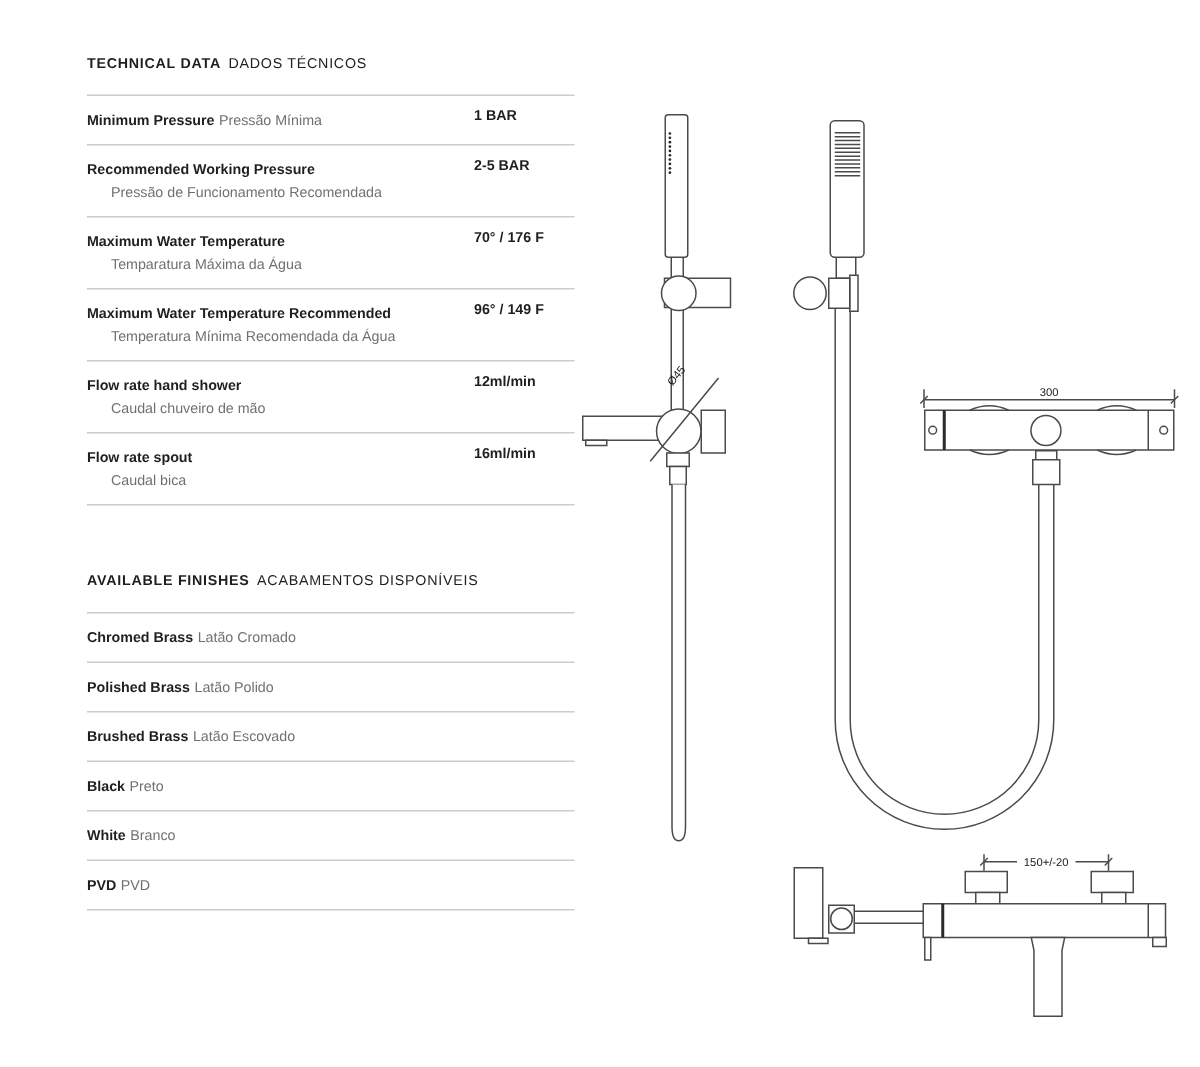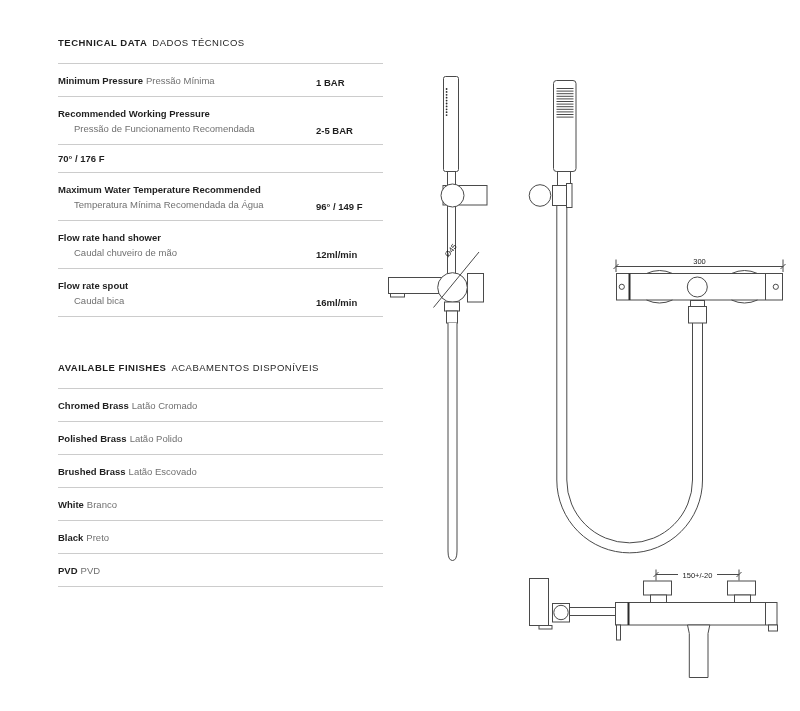--- a/index.html
+++ b/index.html
@@ -6,21 +6,21 @@
   body{
     width:800px;height:711px;position:relative;background:#ffffff;
     font-family:"Liberation Sans", sans-serif;color:#1f1f1f;overflow:hidden;
   }
   .left-col{position:absolute;left:58px;top:0;width:325px;}
   .section-heading{margin:36px 0 13px;font-size:9.5px;letter-spacing:.5px;line-height:14px;}
   .section-heading.second{margin-top:44px;}
   .section-heading .hd-en{font-weight:bold;}
   .section-heading .hd-pt{font-weight:400;margin-left:5px;}
   .dtable{border-top:1px solid #cccccc;}
-  .trow{display:flex;align-items:flex-end;border-bottom:1px solid #cccccc;padding:8px 0;}
+  .trow{display:flex;align-items:flex-start;border-bottom:1px solid #cccccc;padding:8px 0;}
   .trow-text{width:258px;line-height:14px;}
   .en{font-weight:bold;font-size:9.5px;color:#1f1f1f;}
   .pt{font-weight:400;font-size:9.5px;color:#707070;margin-left:3px;}
   .stack .pt{display:block;margin-left:16px;margin-top:1px;}
   .tval{flex:1;font-weight:bold;font-size:9.5px;white-space:nowrap;}
   .frow{border-bottom:1px solid #cccccc;padding:8px 0;line-height:14px;}
   .drawings{position:absolute;left:385px;top:60px;width:410px;height:650px;}
   svg{display:block;}
   svg .ln{fill:none;stroke:#4a4a4a;stroke-width:1;}
   svg .lnw{fill:#ffffff;stroke:#4a4a4a;stroke-width:1;}
@@ -40,20 +40,21 @@
   <div class="dtable">
     <div class="trow">
       <div class="trow-text"><span class="en">Minimum Pressure</span><span class="pt">Pressão Mínima</span></div>
       <div class="tval">1 BAR</div>
     </div>
     <div class="trow stack">
       <div class="trow-text"><span class="en">Recommended Working Pressure</span><span class="pt">Pressão de Funcionamento Recomendada</span></div>
       <div class="tval">2-5 BAR</div>
     </div>
     <div class="trow stack">
+      <div class="trow-text"><span class="en">Maximum Water Temperature</span><span class="pt">Temparatura Máxima da Água</span></div>
       <div class="tval">70° / 176 F</div>
     </div>
     <div class="trow stack">
       <div class="trow-text"><span class="en">Maximum Water Temperature Recommended</span><span class="pt">Temperatura Mínima Recomendada da Água</span></div>
       <div class="tval">96° / 149 F</div>
     </div>
     <div class="trow stack">
       <div class="trow-text"><span class="en">Flow rate hand shower</span><span class="pt">Caudal chuveiro de mão</span></div>
       <div class="tval">12ml/min</div>
     </div>
@@ -64,22 +65,22 @@
   </div>
 
   <div class="section-heading second">
     <span class="hd-en">AVAILABLE FINISHES</span><span class="hd-pt">ACABAMENTOS DISPONÍVEIS</span>
   </div>
 
   <div class="dtable">
     <div class="frow"><span class="en">Chromed Brass</span><span class="pt">Latão Cromado</span></div>
     <div class="frow"><span class="en">Polished Brass</span><span class="pt">Latão Polido</span></div>
     <div class="frow"><span class="en">Brushed Brass</span><span class="pt">Latão Escovado</span></div>
+    <div class="frow"><span class="en">Black</span><span class="pt">Preto</span></div>
     <div class="frow"><span class="en">White</span><span class="pt">Branco</span></div>
-    <div class="frow"><span class="en">Black</span><span class="pt">Preto</span></div>
     <div class="frow"><span class="en">PVD</span><span class="pt">PVD</span></div>
   </div>
 
 </div>
 
 <div class="drawings">
 <svg width="410" height="650" viewBox="385 60 410 650">
 
   <g>
 

